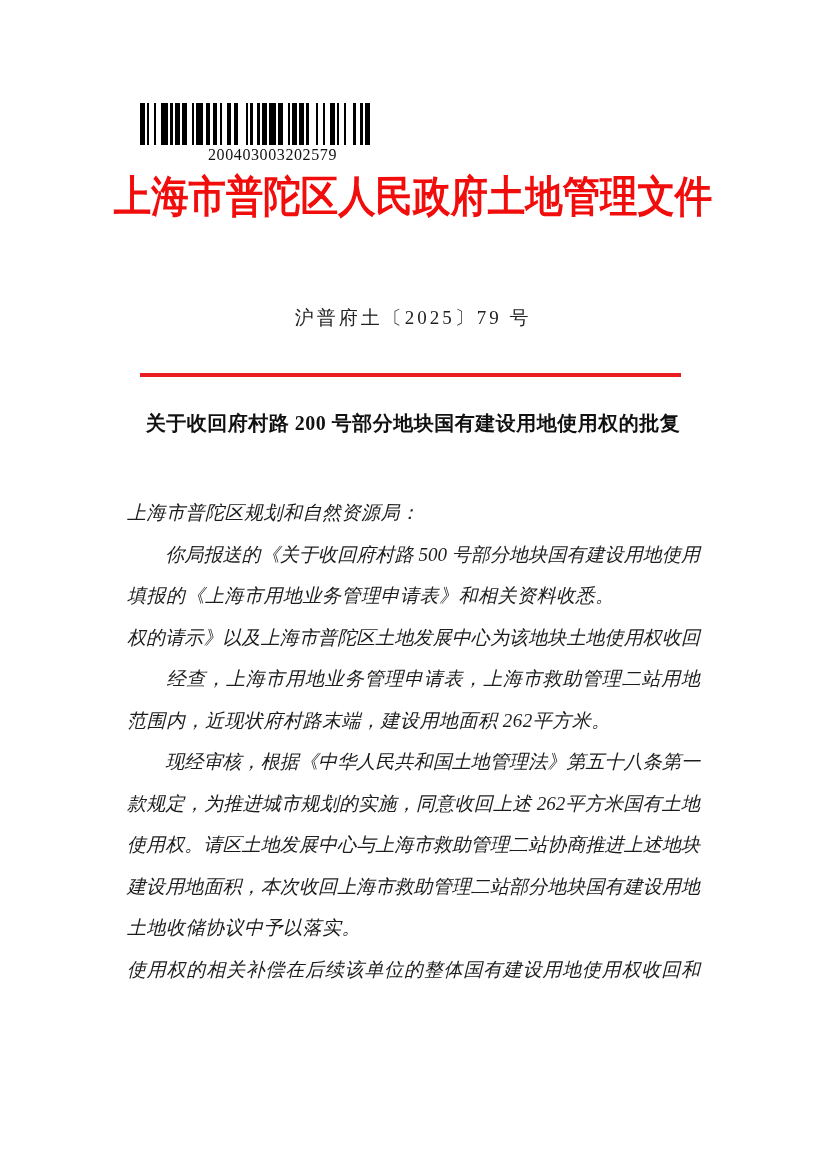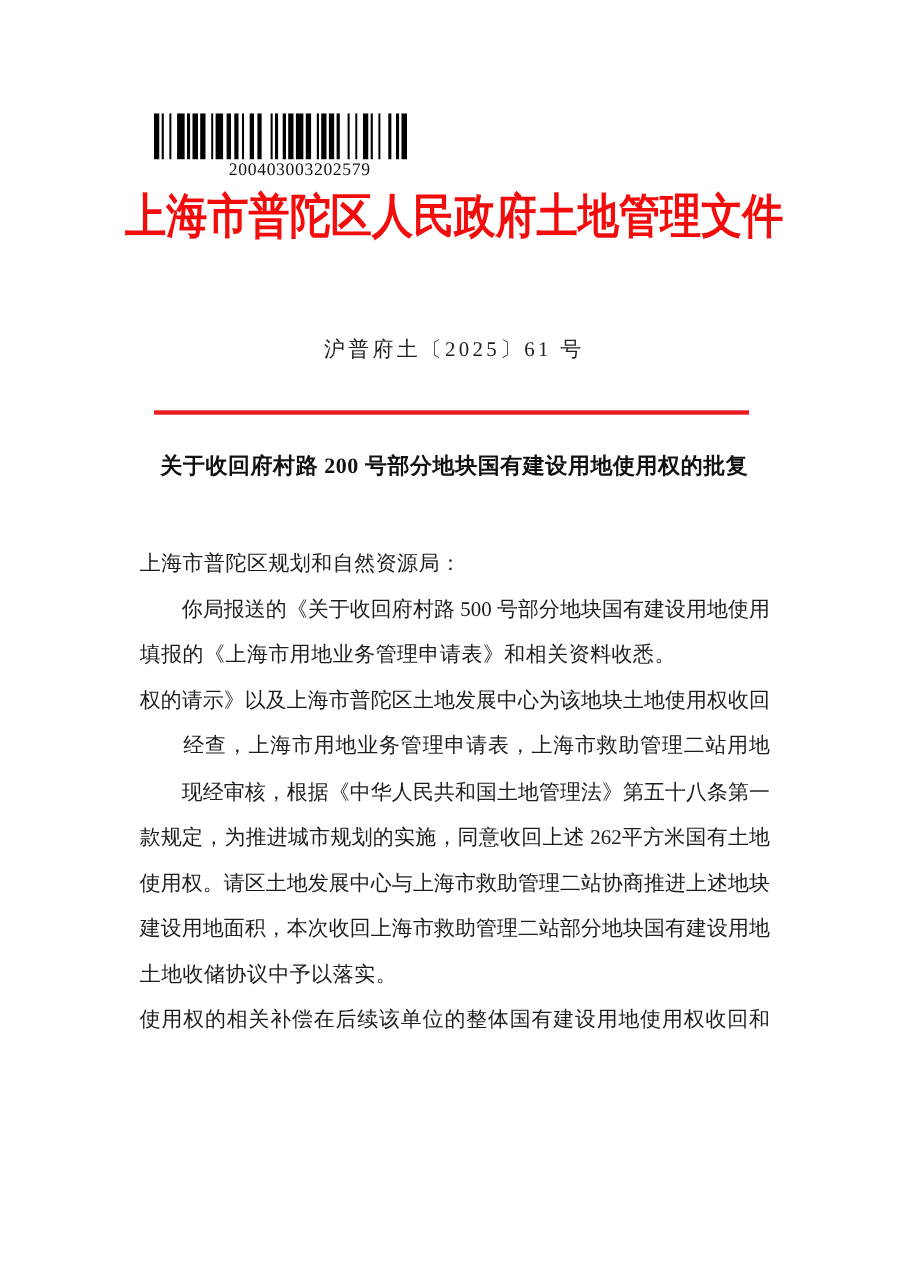--- a/index.html
+++ b/index.html
@@ -44,21 +44,21 @@
   .divider{left:140px;top:373px;width:541px;height:4px;}
 
   
   .subject{
     left:0;top:410px;width:826px;text-align:center;
     font-size:20px;font-weight:bold;color:#111;
     letter-spacing:0.5px;
   }
 
   
-  .body-block{left:127px;top:492px;width:573px;}
+  .body-block{left:127px;top:492px;width:573px;font-style:italic;}
   .body-line{
     height:41.5px;line-height:41.5px;
     font-size:19px;color:#1c1c1c;
     white-space:nowrap;letter-spacing:0.5px;
   }
   .body-line.justify{
     white-space:normal;
     text-align:justify;
     text-align-last:justify;
     letter-spacing:0;
@@ -131,31 +131,32 @@
     <div class="bar" style="width: 2.35px; flex: 0 0 auto;"></div>
     <div class="gap" style="width: 2.35px; flex: 0 0 auto;"></div>
     <div class="bar" style="width: 4.7px; flex: 0 0 auto;"></div>
   </div>
 <div class="abs barcode-number">200403003202579</div>
 
 <div class="abs masthead">
   <div class="masthead-inner" style="color: rgb(242, 13, 13);">上海市普陀区人民政府土地管理文件</div>
 </div>
 
-<div class="abs doc-number">沪普府土〔2025〕61 号</div>
+<div class="abs doc-number">沪普府土〔2025〕79 号</div>
 
 <div class="abs divider" style="background: rgb(234, 28, 34);"></div>
 
 <div class="abs subject">关于收回府村路 200 号部分地块国有建设用地使用权的批复</div>
 
 <div class="abs body-block">
     <div class="body-line">上海市普陀区规划和自然资源局：</div>
     <div class="body-line justify">　　你局报送的《关于收回府村路 500 号部分地块国有建设用地使用</div>
     <div class="body-line">填报的《上海市用地业务管理申请表》和相关资料收悉。</div>
     <div class="body-line justify">权的请示》以及上海市普陀区土地发展中心为该地块土地使用权收回</div>
     <div class="body-line justify">　　经查，上海市用地业务管理申请表，上海市救助管理二站用地</div>
+    <div class="body-line">范围内，近现状府村路末端，建设用地面积 262平方米。</div>
     <div class="body-line justify">　　现经审核，根据《中华人民共和国土地管理法》第五十八条第一</div>
     <div class="body-line justify">款规定，为推进城市规划的实施，同意收回上述 262平方米国有土地</div>
     <div class="body-line justify">使用权。请区土地发展中心与上海市救助管理二站协商推进上述地块</div>
     <div class="body-line justify">建设用地面积，本次收回上海市救助管理二站部分地块国有建设用地</div>
     <div class="body-line">土地收储协议中予以落实。</div>
     <div class="body-line justify">使用权的相关补偿在后续该单位的整体国有建设用地使用权收回和</div>
   </div>
 
 </body></html>

